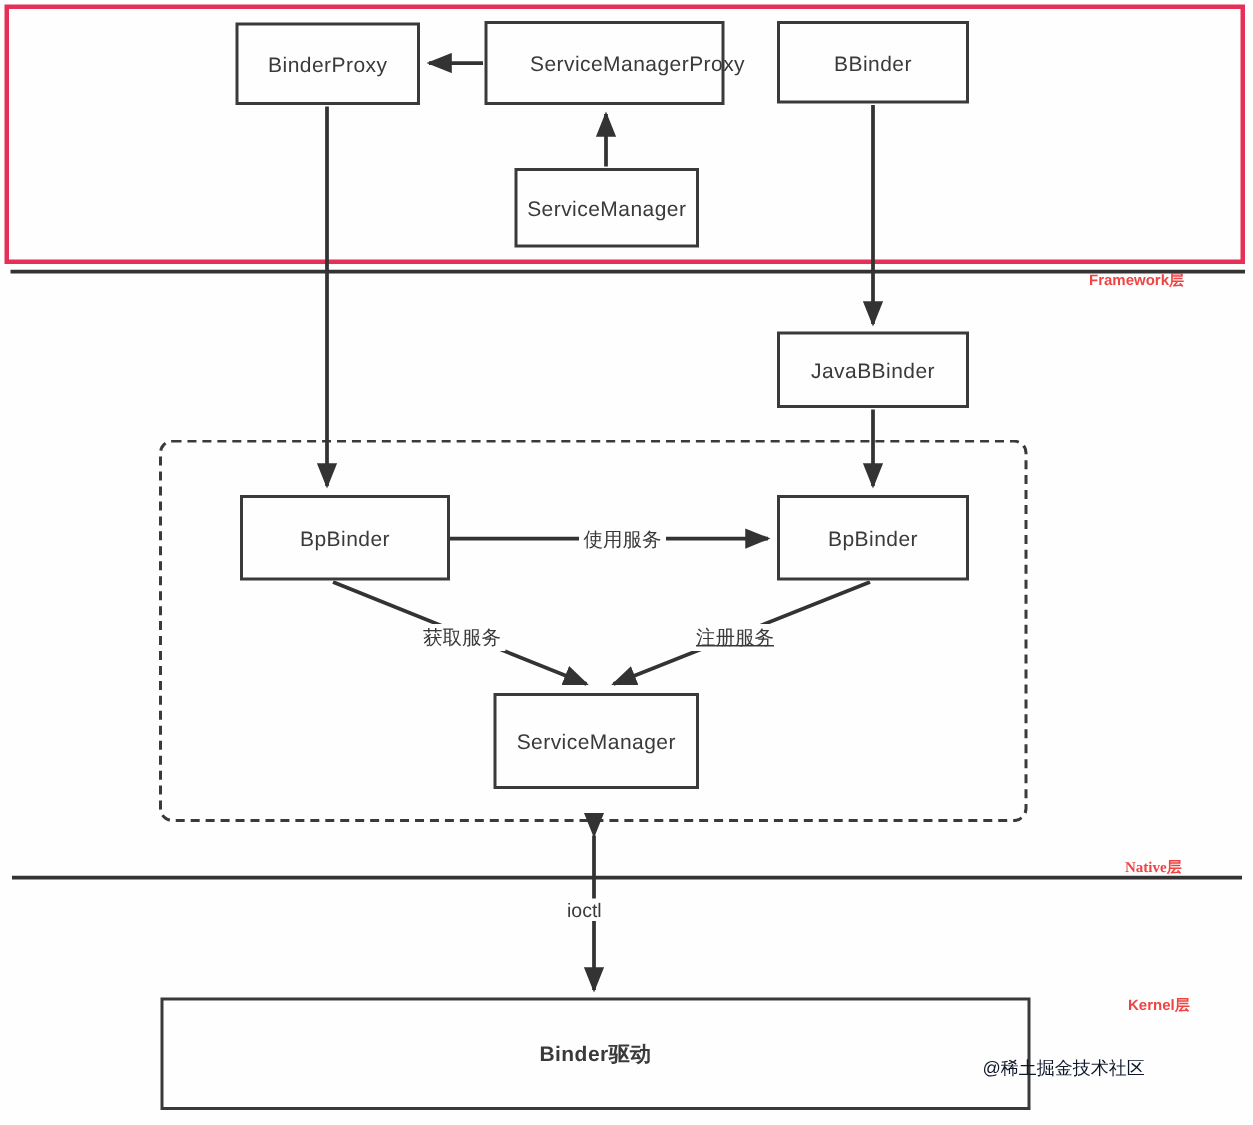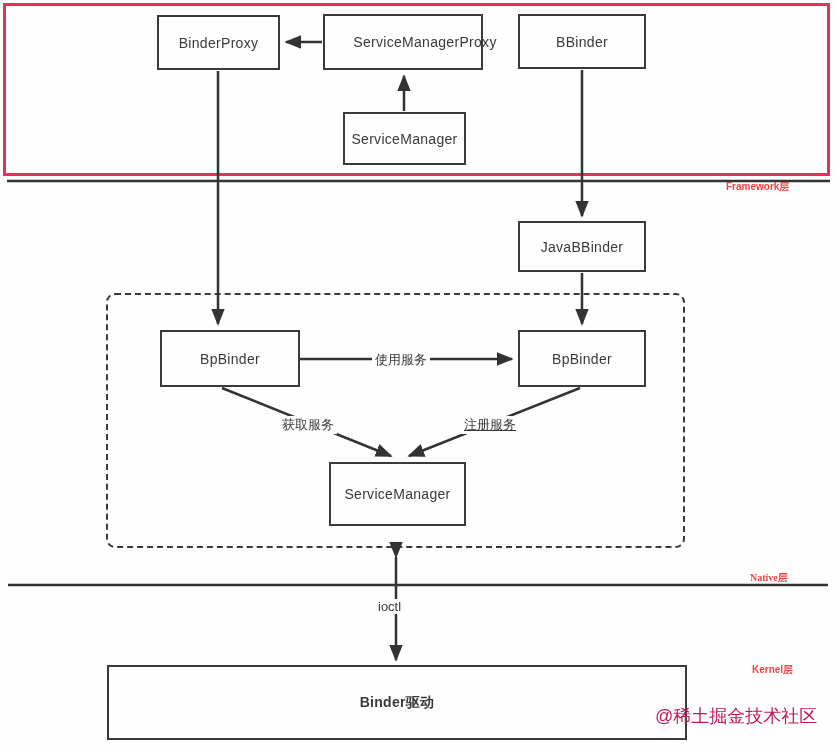--- a/index.html
+++ b/index.html
@@ -68,29 +68,29 @@
   .kernel-label    { left: 752px; top: 629px; }
   .edge-label {
     position: absolute;
     background: #fefefe;
     font-size: 13px;
     color: #3a3a3a;
     padding: 0 3px;
     z-index: 2;
     white-space: nowrap;
   }
-  .lbl-use       { left: 372px; top: 351px; text-align: right; }
+  .lbl-use       { left: 386px; top: 351px; text-align: right; }
   .lbl-get       { left: 279px; top: 416px; }
   .lbl-register  { left: 461px; top: 416px; text-decoration: underline; }
   .lbl-ioctl     { left: 375px; top: 599px; text-align: center; }
   .watermark {
     position: absolute;
     left: 655px; top: 704px;
-    font-size: 18px;
-    color: #be185d;
+    font-size: 12px;
+    color: #0f172a;
     z-index: 4;
     white-space: nowrap;
   }
 </style>
 </head>
 <body>
 
 <div class="canvas">
 
   <div class="layer-frame framework-frame"></div>

